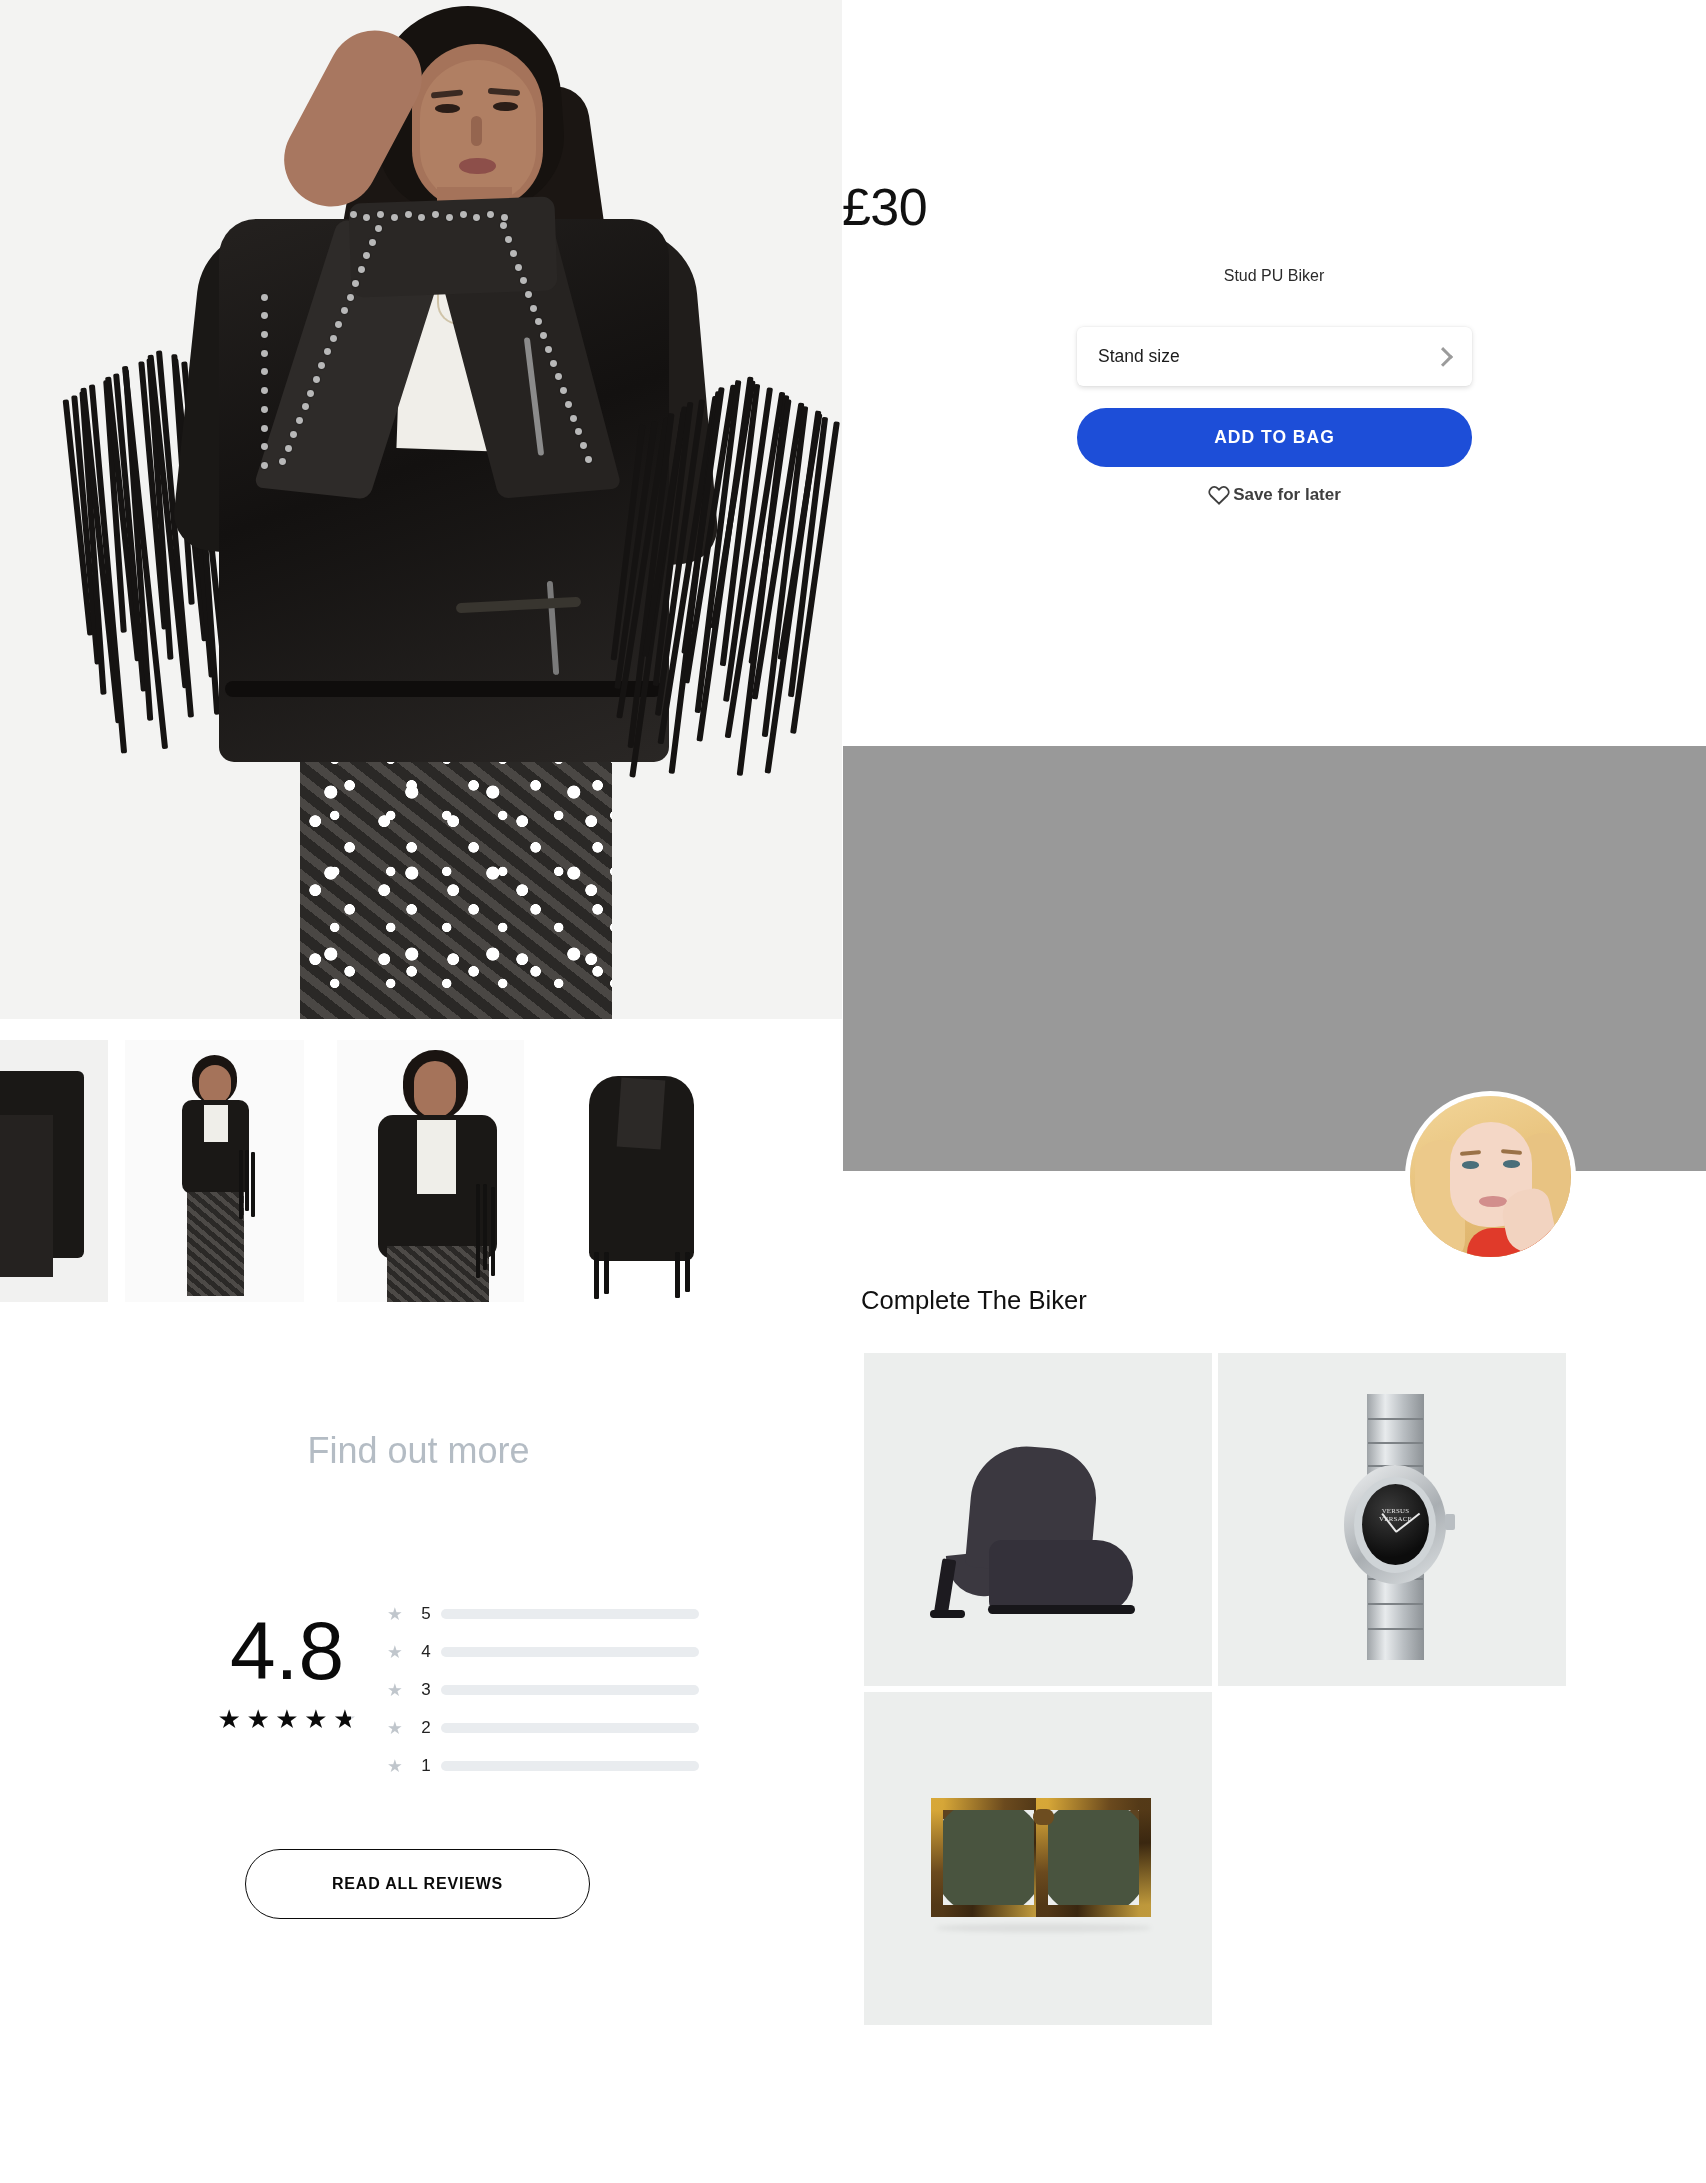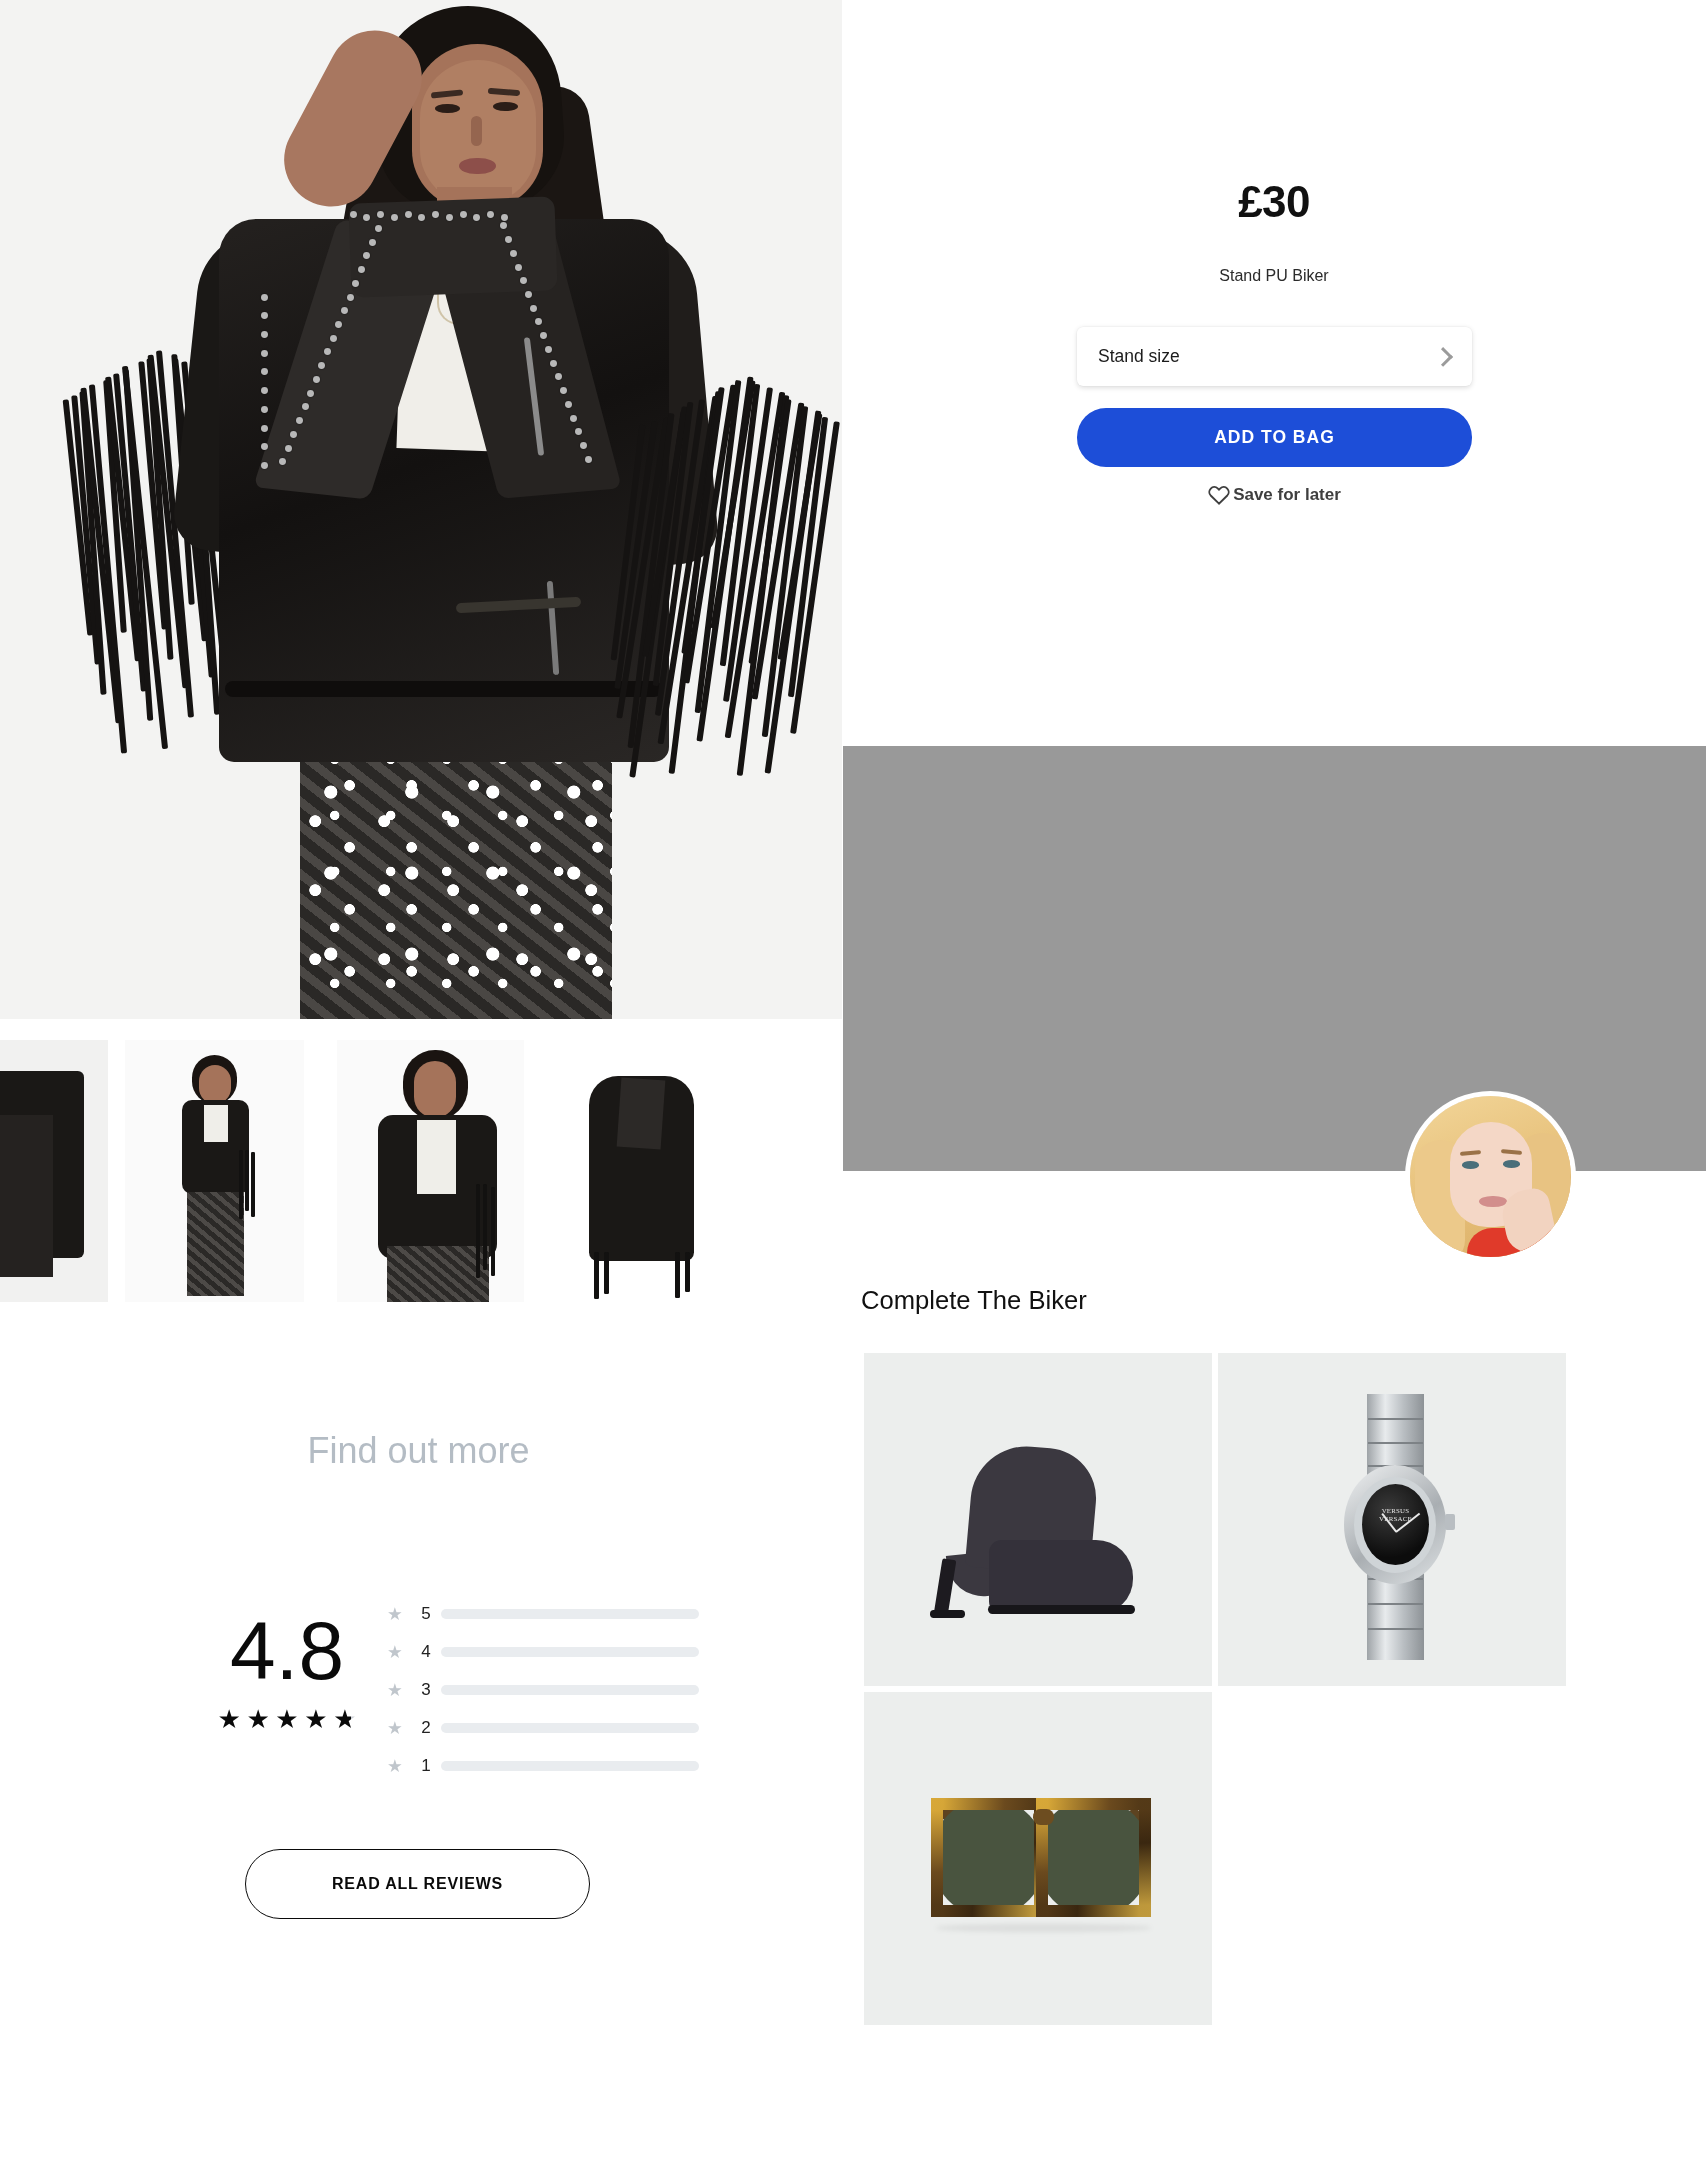--- a/index.html
+++ b/index.html
@@ -100,22 +100,22 @@
       radial-gradient(circle at 62% 40%, #fff 4.4px, transparent 5px),
       radial-gradient(circle at 38% 68%, #fff 6.2px, transparent 6.9px),
       radial-gradient(circle at 80% 78%, #fff 5px, transparent 5.6px),
       repeating-linear-gradient(38deg,#4a4744 0 8.7px,#2a2826 8.7px 19px);
     background-size:69px 69px,56px 56px,81px 81px,62px 62px,auto;
   }
 
   
   .buy-panel { position:absolute; left:842px; top:0; width:864px; height:746px; background:#fff; }
   .price {
-    position:absolute; left:0; right:0; top:177px; text-align:center;
-    font-size:44px; font-weight:700; color:#111; letter-spacing:-0.6px;
+    position:absolute; left:0; right:0; top:177px; 
+    font-size:52px; font-weight:400; color:#111; letter-spacing:-0.6px;
   }
   .product-title {
     position:absolute; left:0; right:0; top:267px; text-align:center;
     font-size:16px; color:#2b2b2b; font-weight:400;
   }
   .size-select {
     position:absolute; left:235px; top:327px; width:395px; height:59px;
     background:#fff; border-radius:6.2px;
     box-shadow:0 1.2px 5px rgba(0,0,0,0.13), 0 0 0 0.6px rgba(0,0,0,0.03);
     display:flex; align-items:center; padding:0 21px; cursor:pointer;
@@ -464,21 +464,21 @@
           <div class="fringe" style="left: 165px; top: 34px; width: 5.6px; height: 366px; transform: rotate(8deg);"></div>
           <div class="fringe" style="left: 172px; top: 37px; width: 5.6px; height: 249px; transform: rotate(9deg);"></div>
           <div class="fringe" style="left: 180px; top: 41px; width: 5.6px; height: 282px; transform: rotate(7deg);"></div>
           <div class="fringe" style="left: 187px; top: 45px; width: 5.6px; height: 315px; transform: rotate(8deg);"></div>
         </div>
     </div>
   </div>
 
   <div class="buy-panel">
     <div class="price">£30</div>
-    <div class="product-title">Stand PU Biker</div>
+    <div class="product-title">Stud PU Biker</div>
 
     <div class="size-select">
       <span class="size-select-label">Stand size</span>
       <span class="chev"></span>
     </div>
 
     <button class="add-bag">ADD TO BAG</button>
 
     <div class="save-later">
       <span class="heart-icon">

